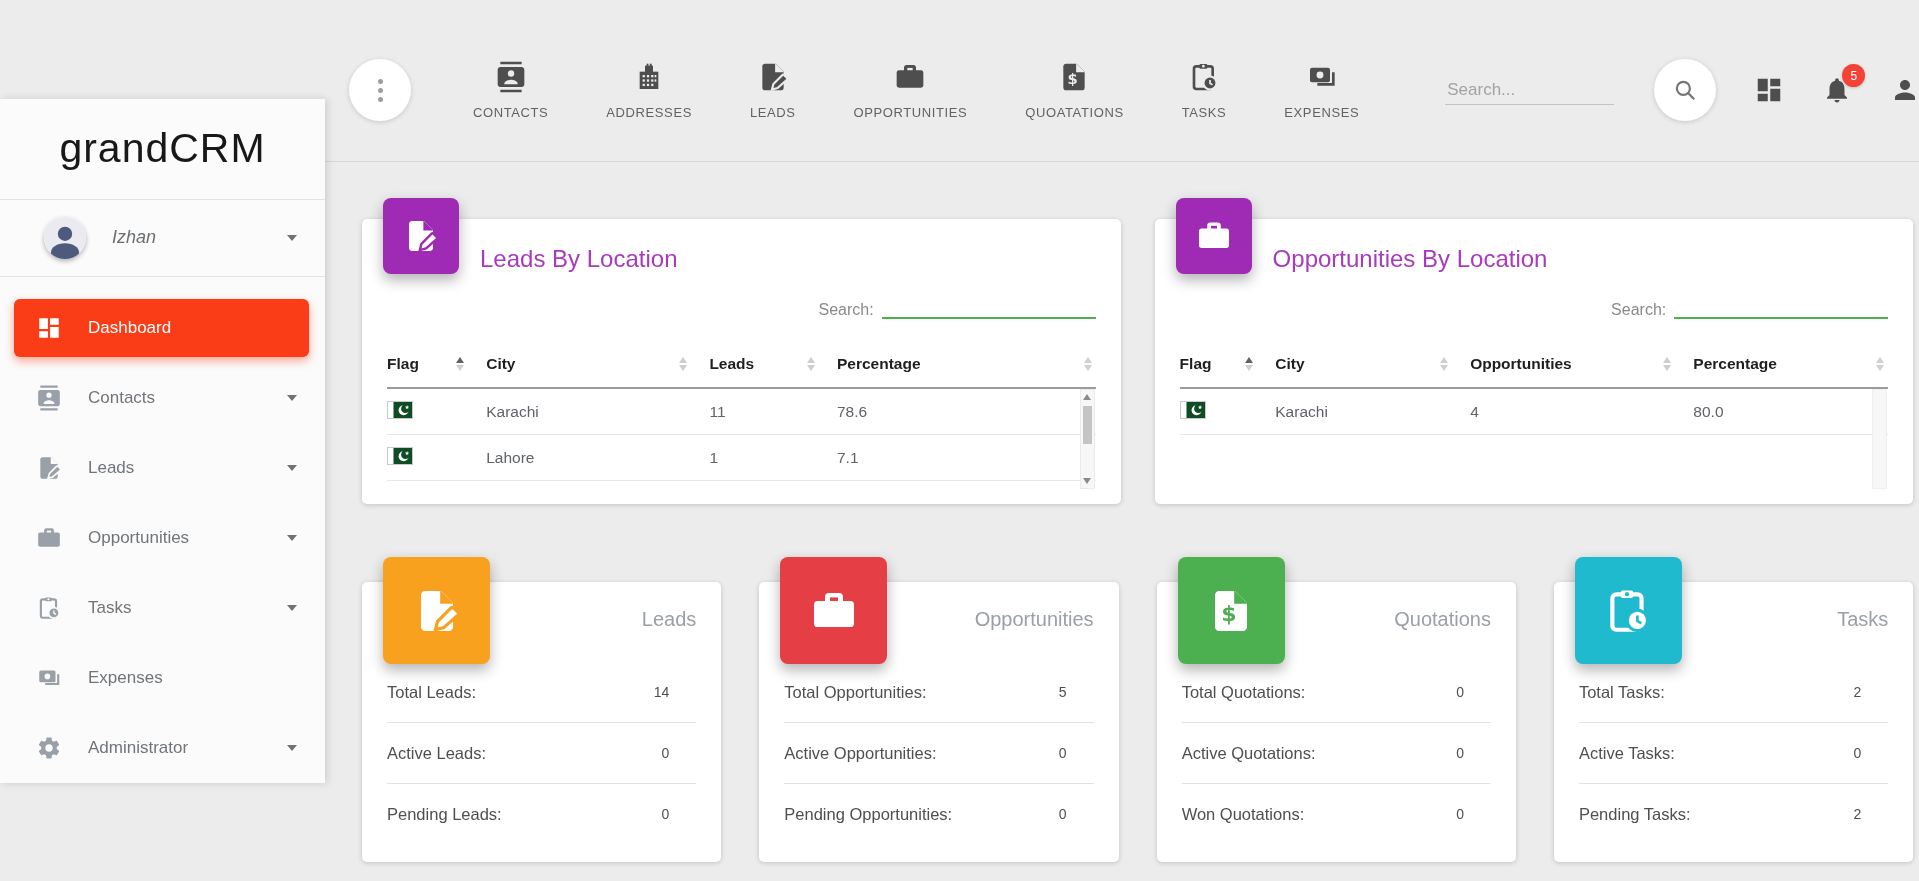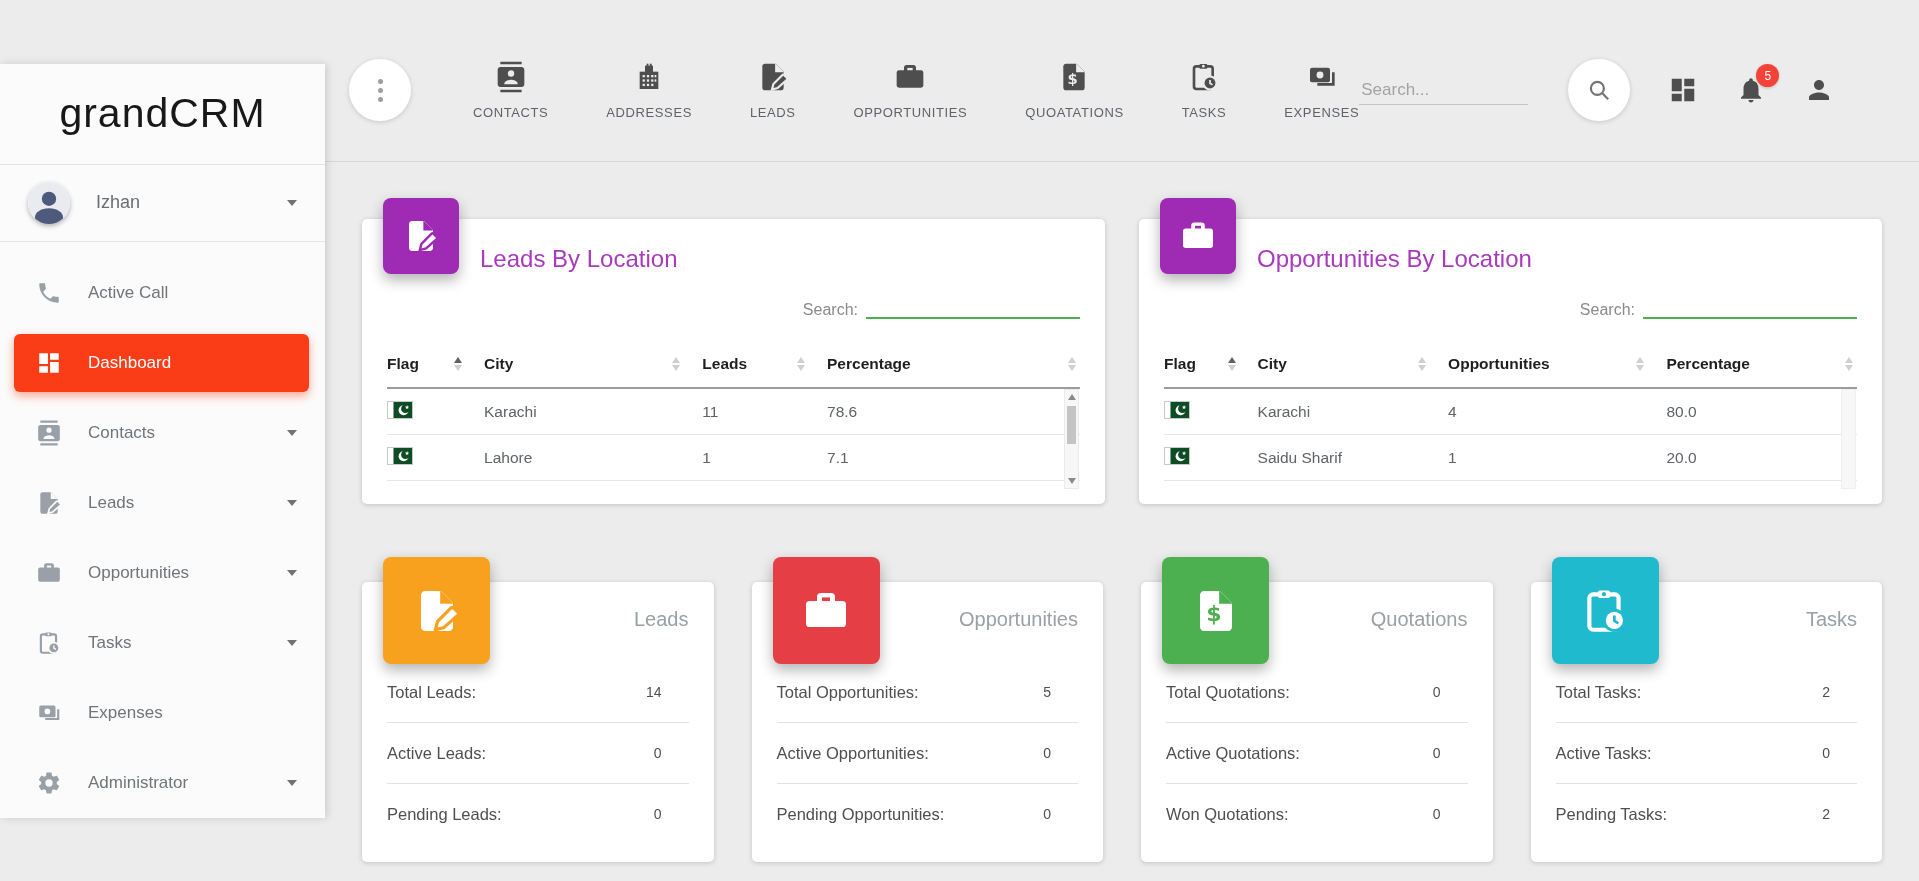--- a/index.html
+++ b/index.html
@@ -3,21 +3,21 @@
 <meta charset="utf-8">
 <style>
   html,body{margin:0;padding:0;background:#ececec;font-family:"Liberation Sans","DejaVu Sans",sans-serif;}
   .app{width:1919px;height:881px;display:flex;overflow:hidden;background:#ececec;position:relative;align-items:center;}
 
   
   .sidebar{width:325px;min-width:325px;background:#fbfbfb;box-shadow:2px 0 8px rgba(0,0,0,.14);position:relative;z-index:5;}
   .logo-wrap{height:100px;display:flex;align-items:center;justify-content:center;}
   .logo{position:relative;font-size:41px;color:#181818;letter-spacing:1px;}
   .sb-divider{height:1px;background:#e4e4e4;}
-  .user-row{height:76px;display:flex;align-items:center;padding-left:28px;cursor:pointer;}
+  .user-row{height:76px;display:flex;align-items:center;padding-left:44px;cursor:pointer;font-style:italic;}
   .avatar{width:42px;height:42px;border-radius:50%;overflow:hidden;box-shadow:0 2px 5px rgba(0,0,0,.3);}
   .avatar svg{display:block;}
   .user-name{margin-left:26px;font-size:18px;color:#6b6f73;}
   .caret{width:0;height:0;border-left:5px solid transparent;border-right:5px solid transparent;border-top:6px solid #6f7276;margin-left:auto;margin-right:28px;}
   .menu{padding-top:16px;}
   .mi{height:70px;display:flex;align-items:center;padding-left:36px;cursor:pointer;color:#9aa0a8;}
   .mi-icon{width:26px;height:26px;--ko:#fbfbfb;}
   .mi-icon svg{width:100%;height:100%;display:block;}
   .mi-label{margin-left:26px;font-size:17px;color:#70757a;}
   .mi.active{background:#FB3D17;margin:6px 16px 6px 14px;height:58px;padding-left:22px;border-radius:6px;box-shadow:0 4px 10px rgba(251,61,23,.45);color:#fff;}
@@ -27,21 +27,21 @@
   
   .main{flex:1;display:flex;flex-direction:column;}
   .topbar{height:143px;min-height:143px;display:flex;align-items:center;border-bottom:1px solid #d8d8d8;padding-left:24px;box-sizing:border-box;}
   .circle-btn{width:62px;height:62px;border-radius:50%;background:#fff;border:none;box-shadow:0 1px 5px rgba(0,0,0,.16);display:flex;align-items:center;justify-content:center;cursor:pointer;flex-direction:column;gap:4px;}
   .dot{width:5px;height:5px;border-radius:50%;background:#9e9e9e;}
   .top-nav{display:flex;gap:58px;margin-left:62px;}
   .tn{display:flex;flex-direction:column;align-items:center;cursor:pointer;}
   .tn-icon{width:32px;height:32px;color:#4e4e4e;--ko:#ececec;}
   .tn-icon svg{width:100%;height:100%;display:block;}
   .tn-label{margin-top:12px;font-size:13px;color:#5f6368;letter-spacing:.6px;}
-  .search-wrap{}
+  .search-wrap{margin-left:86px;}
   .search-input{width:165px;border:none;border-bottom:1px solid #c4c4c4;background:transparent;font-size:17px;color:#555;padding:4px 2px;outline:none;}
   .search-input::placeholder{color:#a3a3a3;}
   .search-btn{margin-left:40px;color:#757575;}
   .icon-btn{width:30px;height:30px;color:#4e4e4e;margin-left:38px;cursor:pointer;position:relative;--ko:#ececec;}
   .icon-btn svg{width:100%;height:100%;display:block;}
   .bell-badge{position:absolute;top:-11px;right:-13px;background:#F44336;color:#fff;border-radius:50%;width:23px;height:23px;display:flex;align-items:center;justify-content:center;font-size:12px;box-shadow:0 1px 3px rgba(0,0,0,.2);}
 
   .content{padding:57px 37px 0;}
   .loc-row{display:flex;gap:34px;}
   .card{background:#fff;border-radius:5px;box-shadow:0 1px 5px rgba(0,0,0,.18);}
@@ -193,28 +193,20 @@
             <circle cx="12" cy="9.6" r="4.1" fill="#4d5a7c"></circle>
             <path d="M12 15c-4.6 0-8 2.3-8 5.2V24h16v-3.8C20 17.3 16.6 15 12 15z" fill="#4d5a7c"></path>
           </svg>
       </span>
       <span class="user-name">Izhan</span>
       <span class="caret"></span>
     </div>
     <div class="sb-divider"></div>
 
     <nav class="menu">
-      <div class="mi">
-        <span class="mi-icon">
-            <svg viewBox="0 0 24 24">
-              <use href="#i-phone"></use>
-            </svg>
-          </span>
-        <span class="mi-label">Active Call</span>
-      </div>
       <div class="mi active">
         <span class="mi-icon">
             <svg viewBox="0 0 24 24">
               <use href="#i-dash"></use>
             </svg>
           </span>
         <span class="mi-label">Dashboard</span>
       </div>
       <div class="mi">
         <span class="mi-icon">
@@ -502,28 +494,20 @@
             </thead>
             <tbody>
               <tr>
                 <td><span class="flag"><svg width="26" height="18" viewBox="0 0 26 18">
                         <use href="#i-flag"></use>
                       </svg></span></td>
                 <td>Karachi</td>
                 <td>4</td>
                 <td>80.0</td>
               </tr>
-              <tr>
-                <td><span class="flag"><svg width="26" height="18" viewBox="0 0 26 18">
-                        <use href="#i-flag"></use>
-                      </svg></span></td>
-                <td>Saidu Sharif</td>
-                <td>1</td>
-                <td>20.0</td>
-              </tr>
             </tbody>
           </table>
           <div class="tbl-track"></div>
         </section>
       </div>
 
       <div class="sum-row">
         <section class="card sum-card">
           <div class="float-icon ic-orange">
               <svg viewBox="0 0 24 24" width="48" height="48">

